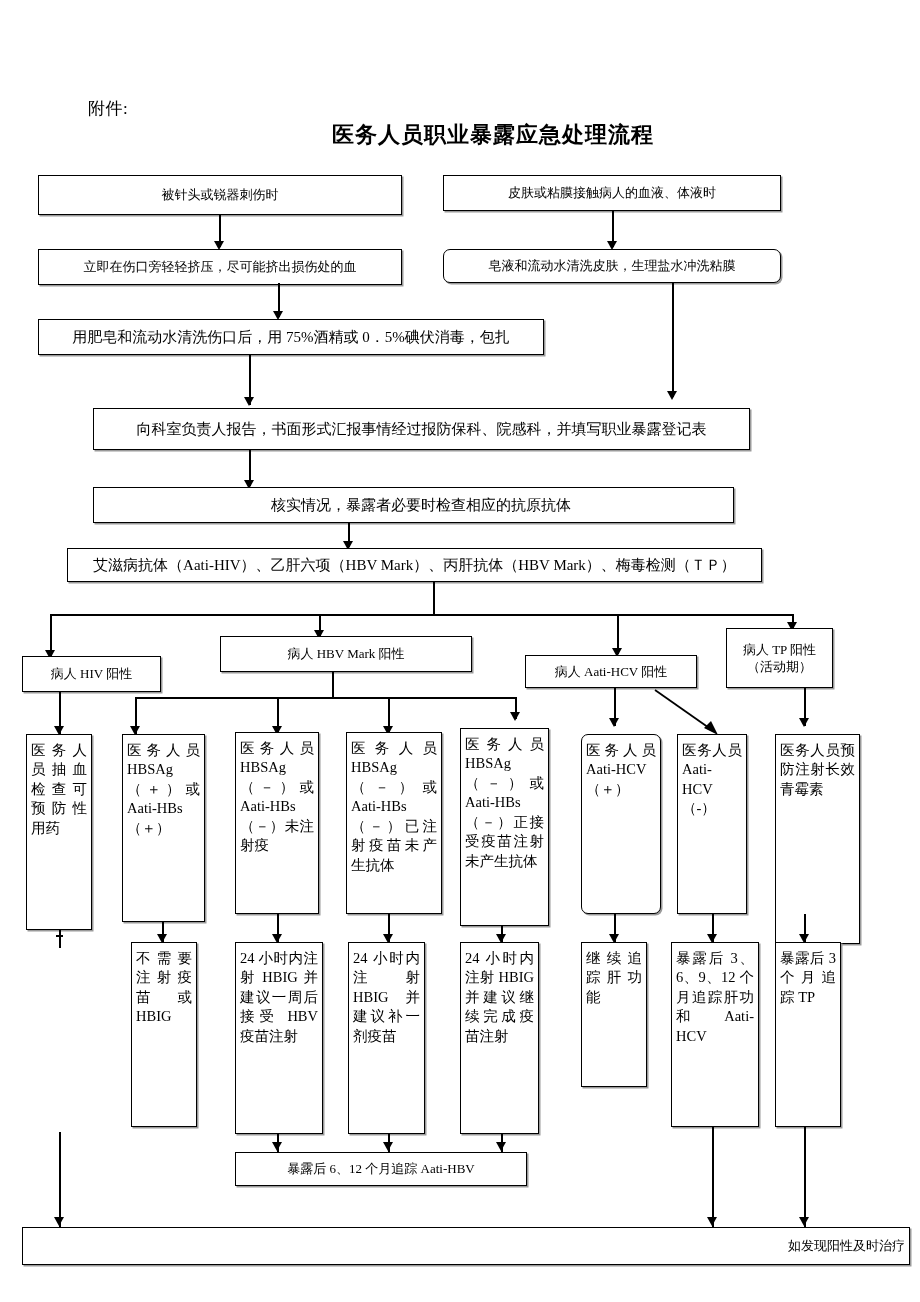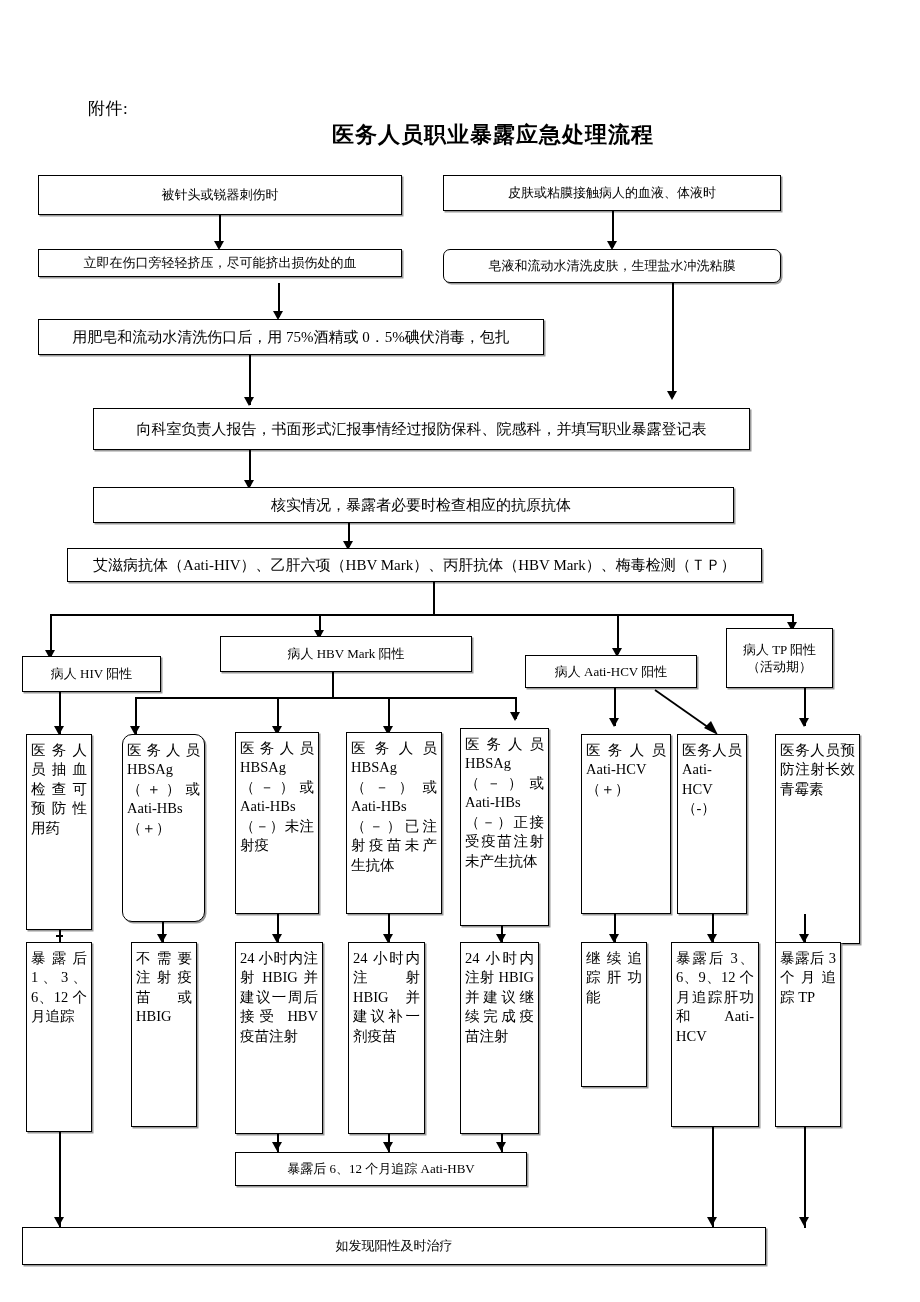--- a/index.html
+++ b/index.html
@@ -116,21 +116,21 @@
   </div>
   <div class="box lead" style="left:431px; top:163px; width:338px; height:36px;">
     <span class="txt">皮肤或粘膜接触病人的血液、体液时</span>
   </div>
 
   <div class="vline" style="left:207px; top:203px; height:32px;"></div>
   <div class="arrowhead" style="left:202px; top:229px;"></div>
   <div class="vline" style="left:600px; top:199px; height:36px;"></div>
   <div class="arrowhead" style="left:595px; top:229px;"></div>
 
-  <div class="box lead" style="left:26px; top:237px; width:364px; height:28px;">
+  <div class="box lead" style="left:26px; top:237px; width:364px; height:36px;">
     <span class="txt">立即在伤口旁轻轻挤压，尽可能挤出损伤处的血</span>
   </div>
   <div class="box lead" style="left:431px; top:237px; width:338px; height:34px;border-radius:7px;">
     <span class="txt">皂液和流动水清洗皮肤，生理盐水冲洗粘膜</span>
   </div>
 
   <div class="vline" style="left:266px; top:271px; height:34px;"></div>
   <div class="arrowhead" style="left:261px; top:299px;"></div>
 
   <div class="vline" style="left:660px; top:271px; height:114px;"></div>
@@ -210,33 +210,33 @@
     <line x1="3" y1="2" x2="60" y2="42" stroke="#000000" stroke-width="1.8"></line>
     <polygon points="66,47 52,40 59,33" fill="#000000"></polygon>
   </svg>
 
   <div class="vline" style="left:792px; top:676px; height:38px;"></div>
   <div class="arrowhead" style="left:787px; top:706px;"></div>
 
   <div class="box spread top-align" style="left:14px; top:722px; width:66px; height:196px;">
     <span class="txt">医务人员抽血检查可预防性用药</span>
   </div>
-  <div class="box spread top-align" style="left:110px; top:722px; width:83px; height:188px;border-radius:10px;">
+  <div class="box spread top-align" style="left:110px; top:722px; width:83px; height:188px;">
     <span class="txt">医务人员 HBSAg（＋）或 Aati-HBs（＋）</span>
   </div>
   <div class="box spread top-align" style="left:223px; top:720px; width:84px; height:182px;">
     <span class="txt">医务人员 HBSAg（－）或 Aati-HBs（－）未注射疫</span>
   </div>
   <div class="box spread top-align" style="left:334px; top:720px; width:96px; height:182px;">
     <span class="txt">医务人员 HBSAg（－）或 Aati-HBs（－）已注射疫苗未产生抗体</span>
   </div>
   <div class="box spread top-align" style="left:448px; top:716px; width:89px; height:198px;">
     <span class="txt">医务人员 HBSAg（－）或 Aati-HBs（－）正接受疫苗注射未产生抗体</span>
   </div>
-  <div class="box spread top-align" style="left:569px; top:722px; width:90px; height:180px;">
+  <div class="box spread top-align" style="left:569px; top:722px; width:80px; height:180px;border-radius:7px;">
     <span class="txt">医务人员 Aati-HCV（＋）</span>
   </div>
   <div class="box spread top-align" style="left:665px; top:722px; width:70px; height:180px;">
     <span class="txt">医务人员 Aati-HCV（-）</span>
   </div>
   <div class="box spread top-align" style="left:763px; top:722px; width:85px; height:210px;">
     <span class="txt">医务人员预防注射长效青霉素</span>
   </div>
 
   <div class="vline" style="left:47px; top:918px; height:18px;"></div>
@@ -249,23 +249,20 @@
   <div class="arrowhead" style="left:371px; top:922px;"></div>
   <div class="vline" style="left:489px; top:914px; height:22px;"></div>
   <div class="arrowhead" style="left:484px; top:922px;"></div>
   <div class="vline" style="left:602px; top:902px; height:34px;"></div>
   <div class="arrowhead" style="left:597px; top:922px;"></div>
   <div class="vline" style="left:700px; top:902px; height:34px;"></div>
   <div class="arrowhead" style="left:695px; top:922px;"></div>
   <div class="vline" style="left:792px; top:902px; height:34px;"></div>
   <div class="arrowhead" style="left:787px; top:922px;"></div>
 
-  <div class="box spread top-align" style="left:14px; top:930px; width:66px; height:190px;">
-    <span class="txt">暴露后 1、3、6、12 个月追踪</span>
-  </div>
   <div class="box spread top-align" style="left:119px; top:930px; width:66px; height:185px;">
     <span class="txt">不需要注射疫苗或 HBIG</span>
   </div>
   <div class="box spread top-align" style="left:223px; top:930px; width:88px; height:192px;">
     <span class="txt">24 小时内注射 HBIG 并建议一周后接受 HBV 疫苗注射</span>
   </div>
   <div class="box spread top-align" style="left:336px; top:930px; width:77px; height:192px;">
     <span class="txt">24 小时内注射 HBIG 并建议补一剂疫苗</span>
   </div>
   <div class="box spread top-align" style="left:448px; top:930px; width:79px; height:192px;">
@@ -294,17 +291,17 @@
 
   <div class="vline" style="left:47px; top:1120px; height:96px;"></div>
   <div class="arrowhead" style="left:42px; top:1205px;"></div>
 
   <div class="vline" style="left:700px; top:1115px; height:101px;"></div>
   <div class="arrowhead" style="left:695px; top:1205px;"></div>
 
   <div class="vline" style="left:792px; top:1115px; height:101px;"></div>
   <div class="arrowhead" style="left:787px; top:1205px;"></div>
 
-  <div class="box lead" style="left:10px; top:1215px; width:744px; height:38px;">
+  <div class="box lead" style="left:10px; top:1215px; width:888px; height:38px;text-align:right;">
     <span class="txt">如发现阳性及时治疗</span>
   </div>
 
 </div>
 
 </body></html>

